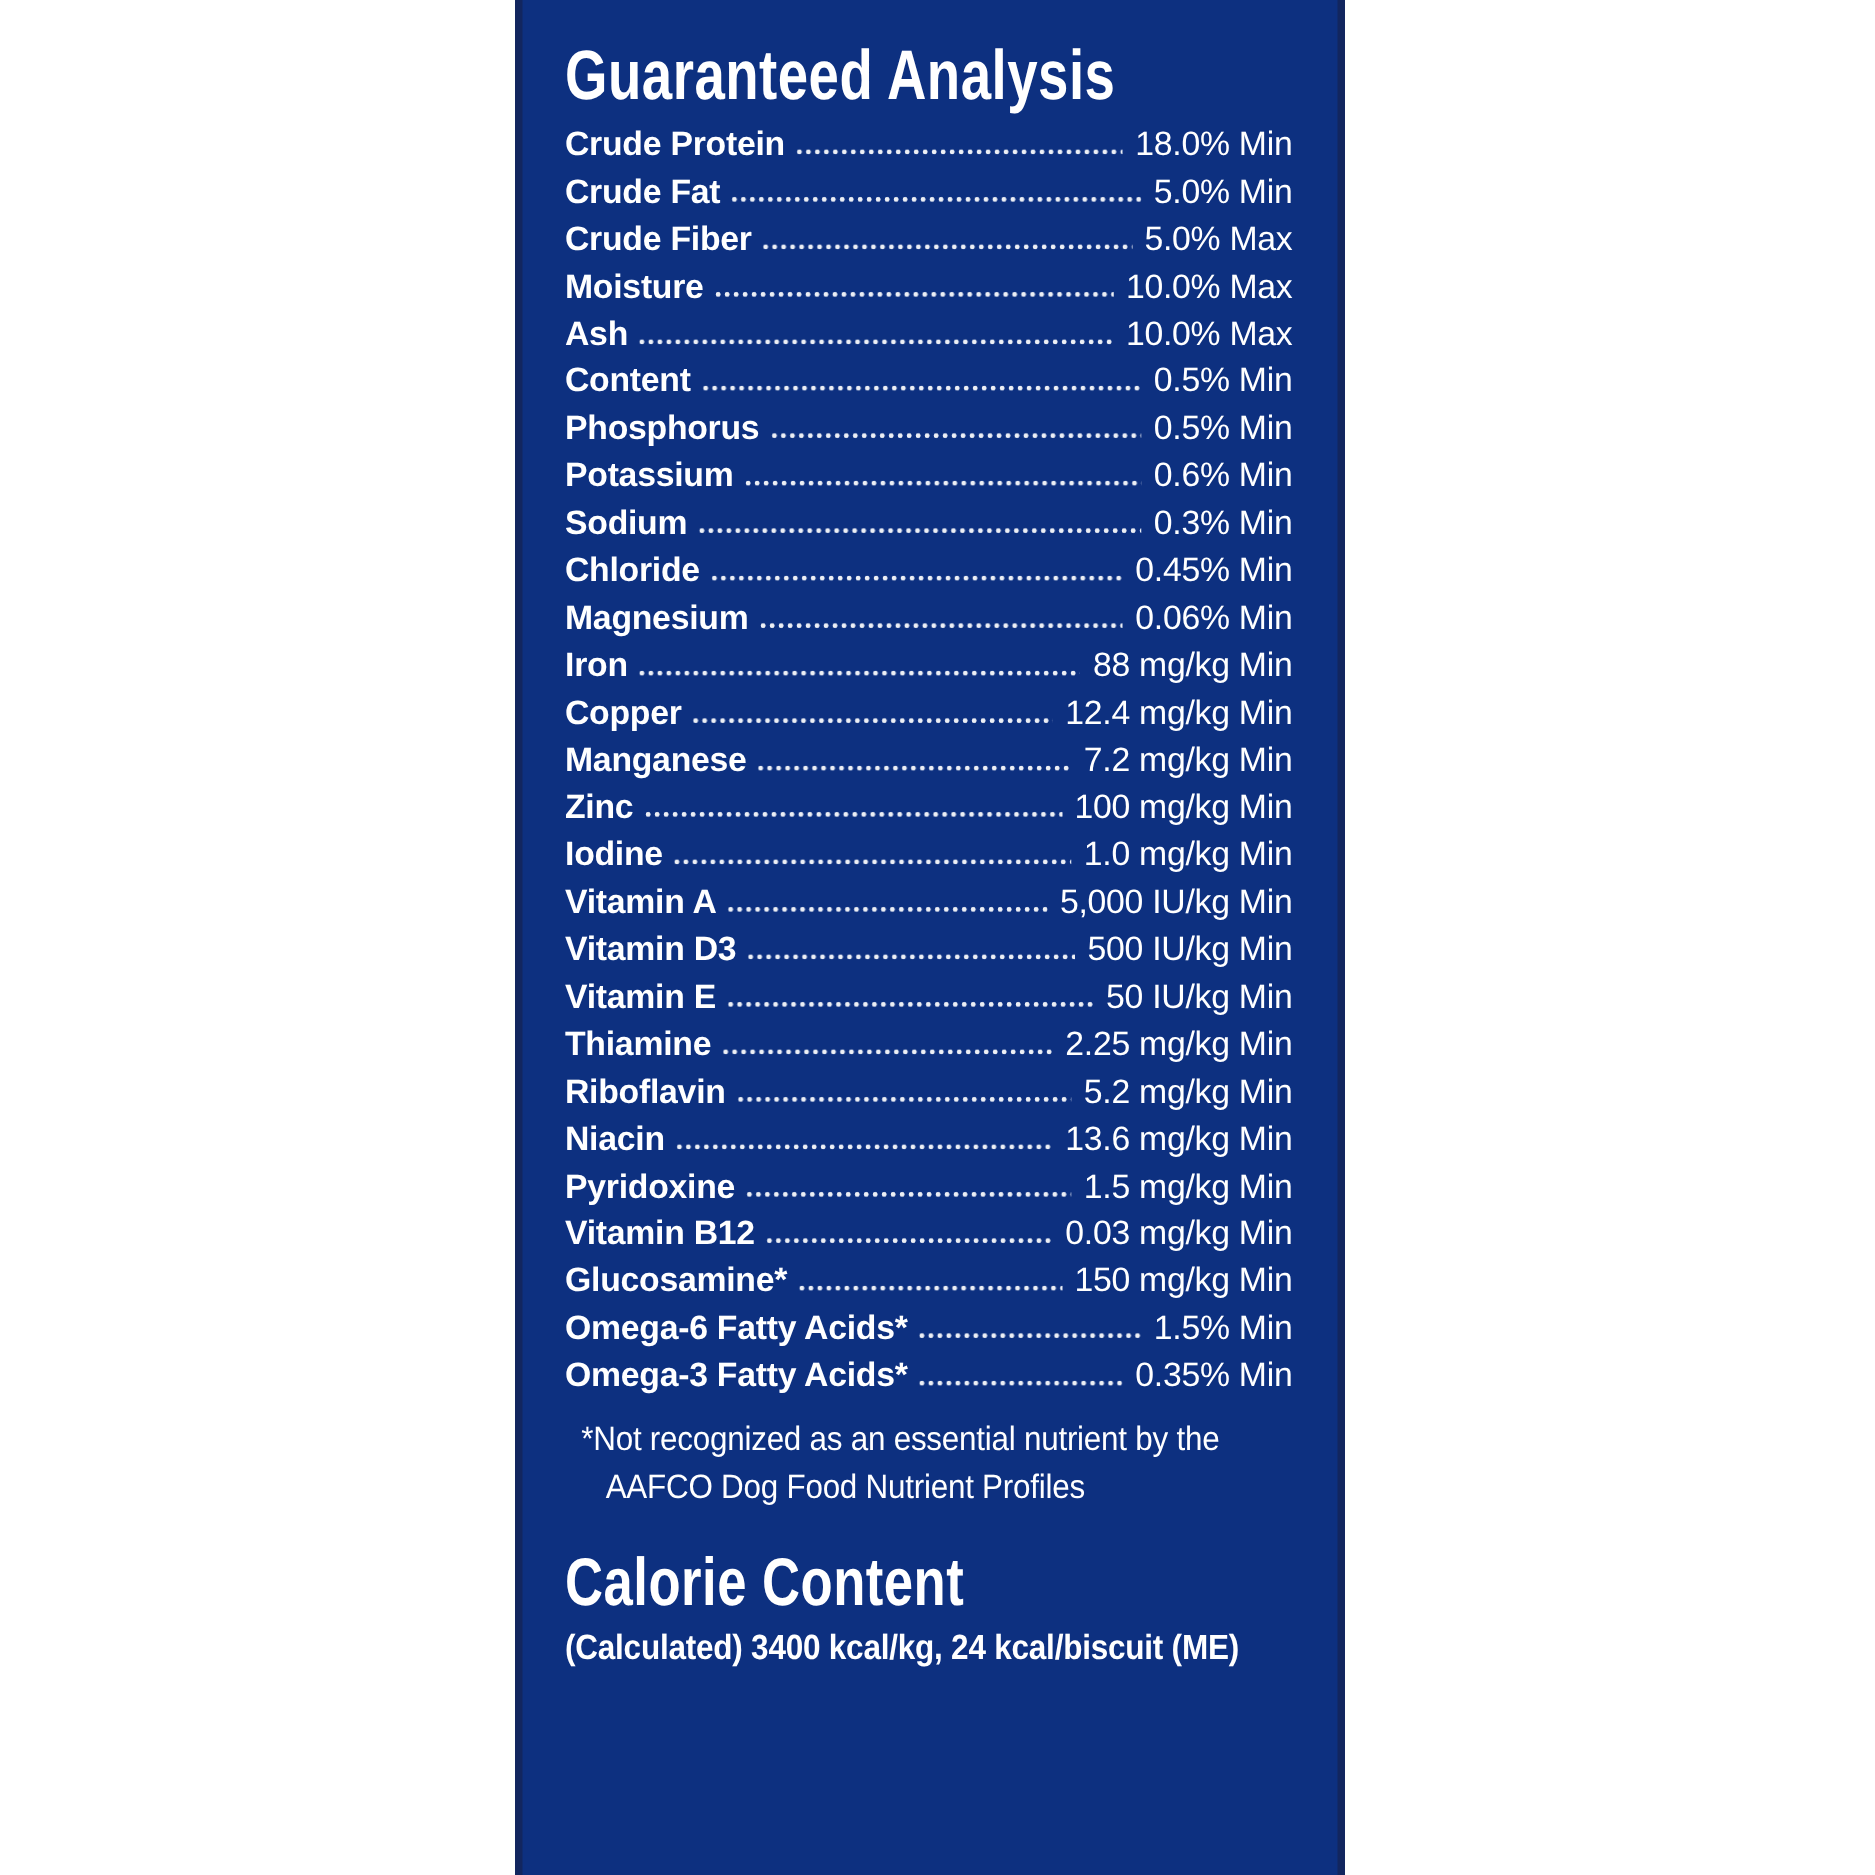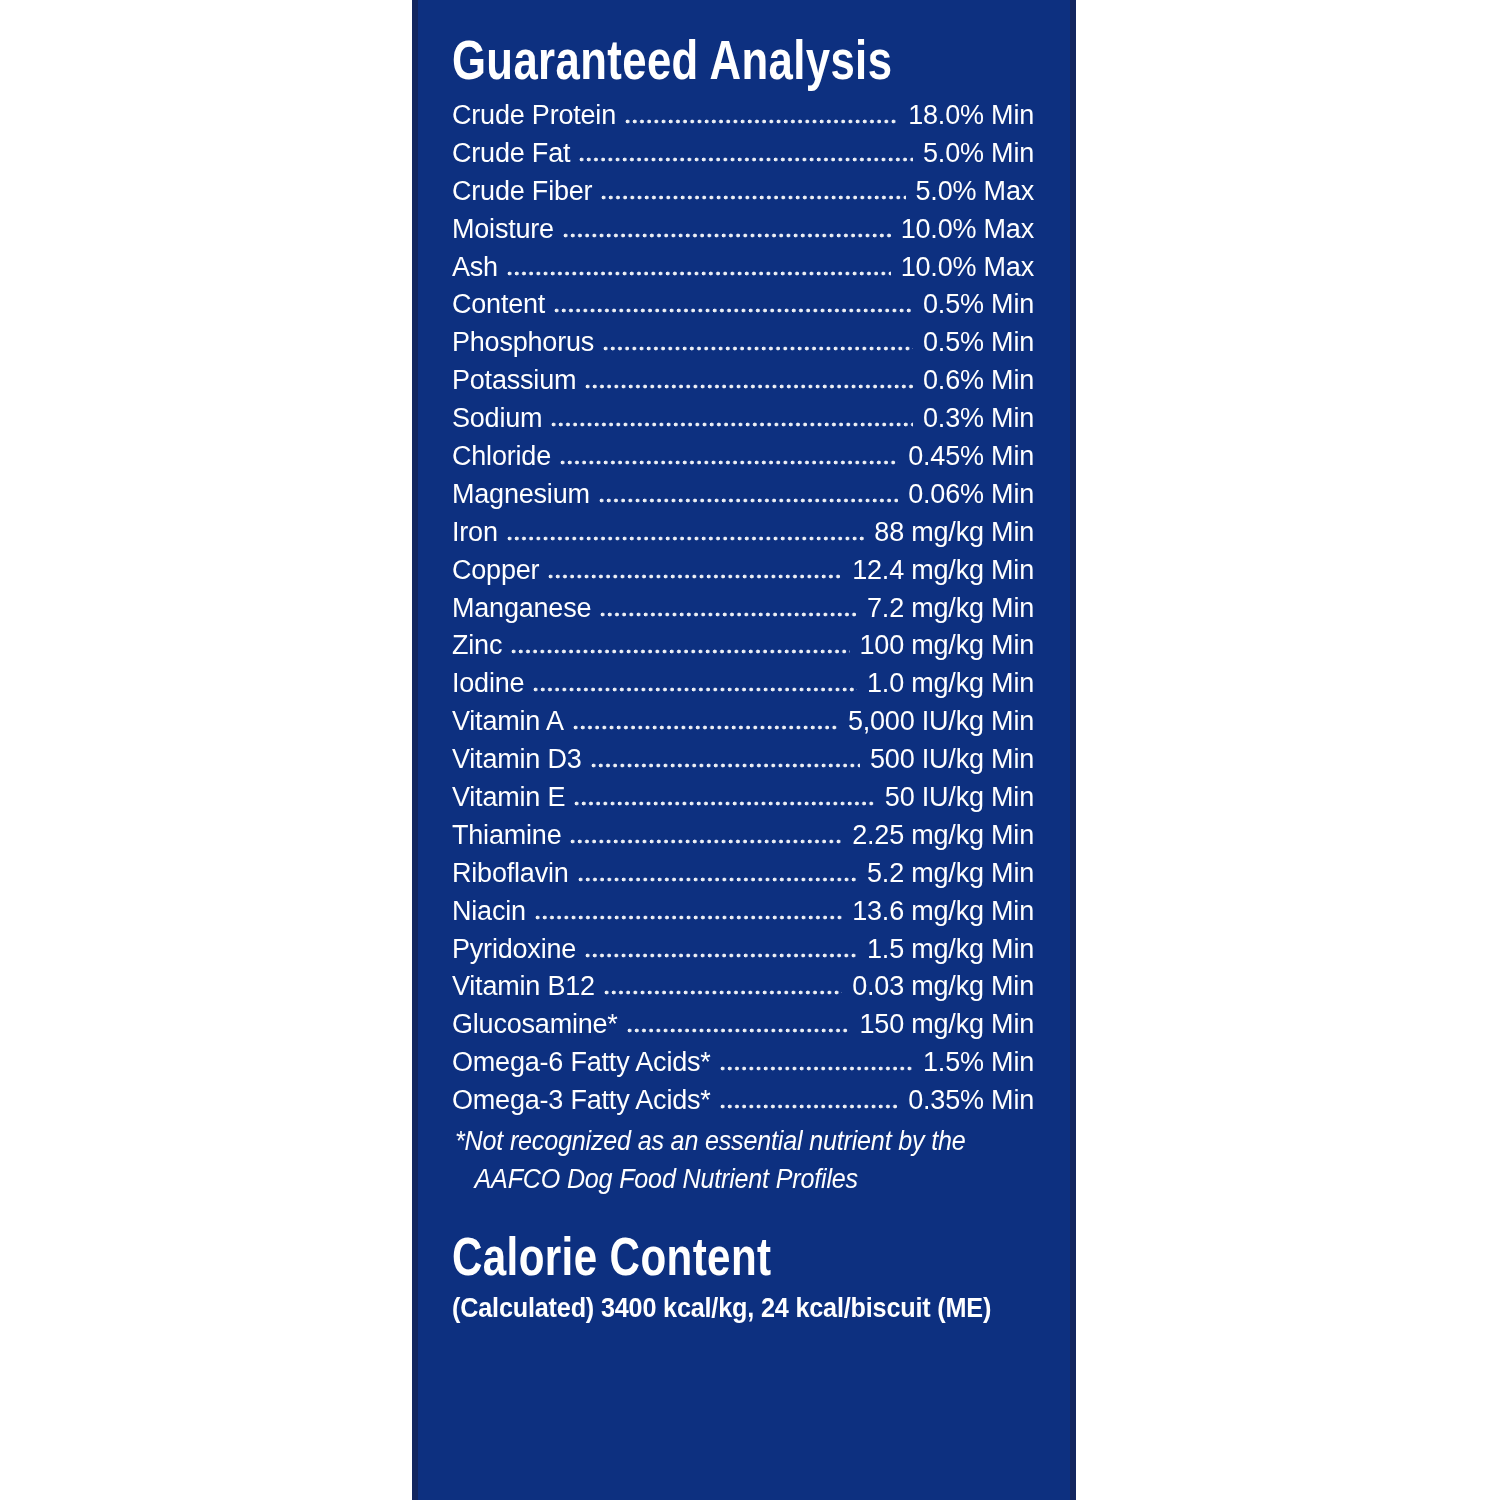--- a/index.html
+++ b/index.html
@@ -48,41 +48,41 @@
     display: flex;
     align-items: baseline;
     font-size: 27px;
     line-height: 37.9px;
     height: 37.9px;
     letter-spacing: -0.2px;
     white-space: nowrap;
   }
   .nutrient-label {
     flex: 0 0 auto;
+    font-weight: bold;
   }
   .leader {
     flex: 1 1 auto;
     height: 5px;
     min-width: 14px;
     margin: 0 10px 0 9px;
     background-image: radial-gradient(circle at 2.5px 2.5px, rgba(255,255,255,0.92) 1.7px, rgba(255,255,255,0) 2.2px);
     background-size: 7.2px 5px;
     background-repeat: repeat-x;
     background-position: left bottom;
   }
   .nutrient-value {
     flex: 0 0 auto;
     text-align: center;
   }
   .footnote {
-    margin: 3px;
+    margin: 13px;
     font-size: 27px;
     line-height: 37.9px;
     letter-spacing: -0.2px;
-    font-style: italic;
   }
   .footnote .squeeze {
     display: inline-block;
     transform: scaleX(0.93);
     transform-origin: left center;
     white-space: nowrap;
   }
   .footnote-line2 {
     padding-left: 21px;
   }

